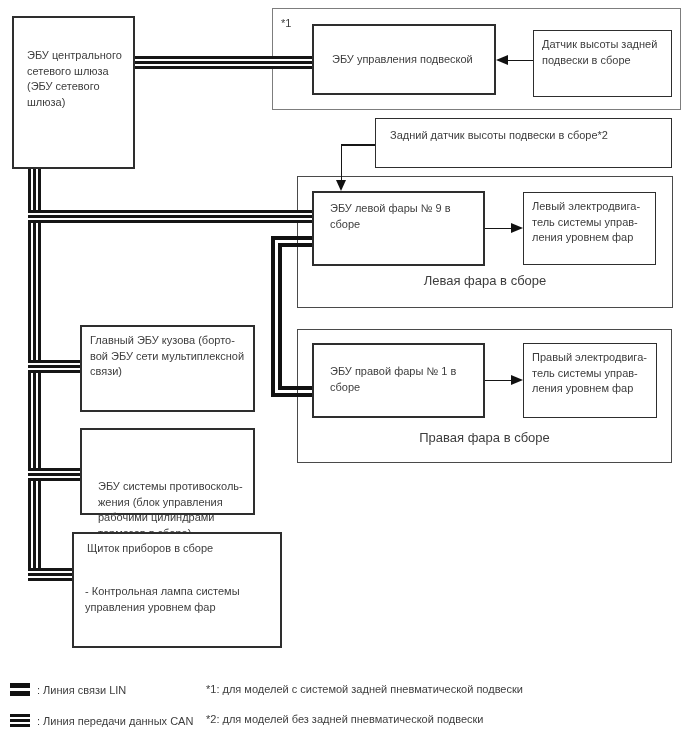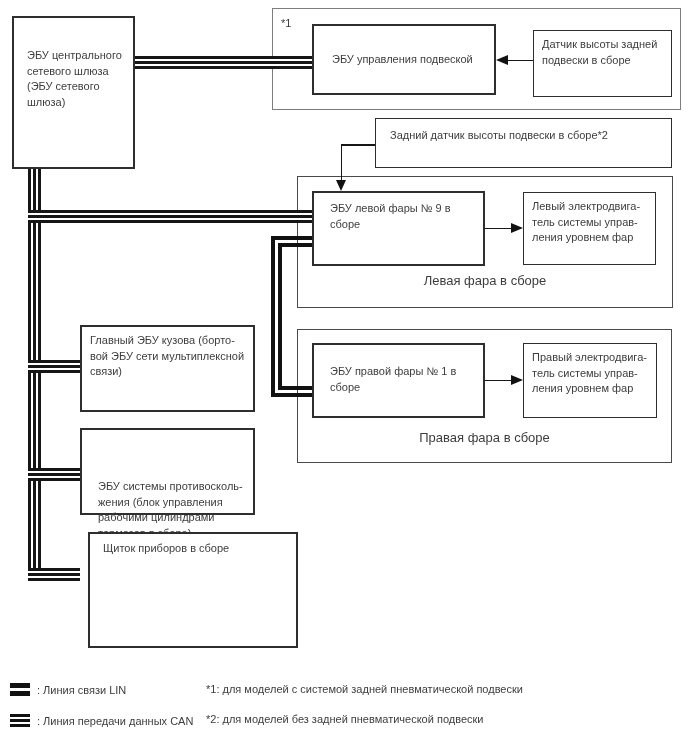--- a/index.html
+++ b/index.html
@@ -120,22 +120,24 @@
 связи)</div>
 </div>
 
 <div class="abs box-r" style="left:80px;top:428px;width:175px;height:87px;">
   <div class="abs txt" style="left:16px;top:8px;right:2px;margin-top:41px;">ЭБУ системы противосколь-
 жения (блок управления
 рабочими цилиндрами
 тормозов в сборе)</div>
 </div>
 
-<div class="abs box-r" style="left:88px;top:532px;width:210px;height:116px;padding-left:44px;">
+<div class="abs box-r" style="left:72px;top:532px;width:210px;height:116px;padding-left:44px;">
   <div class="abs txt" style="left:13px;top:7px;right:2px;">Щиток приборов в сборе</div>
+  <div class="abs txt" style="left:11px;top:50px;right:2px;">- Контрольная лампа системы
+управления уровнем фар</div>
 </div>
 
 <div class="abs thin-line" style="left:506px;top:59.5px;width:27px;height:1.5px;"></div>
 <div class="abs arr-left" style="left:496px;top:54.5px;"></div>
 
 <div class="abs thin-line" style="left:341px;top:144px;width:34px;height:1.5px;"></div>
 <div class="abs thin-line" style="left:340.5px;top:144px;width:1.5px;height:37px;"></div>
 <div class="abs arr-down" style="left:335.5px;top:180px;"></div>
 
 <div class="abs thin-line" style="left:485px;top:227.5px;width:27px;height:1.5px;"></div>

